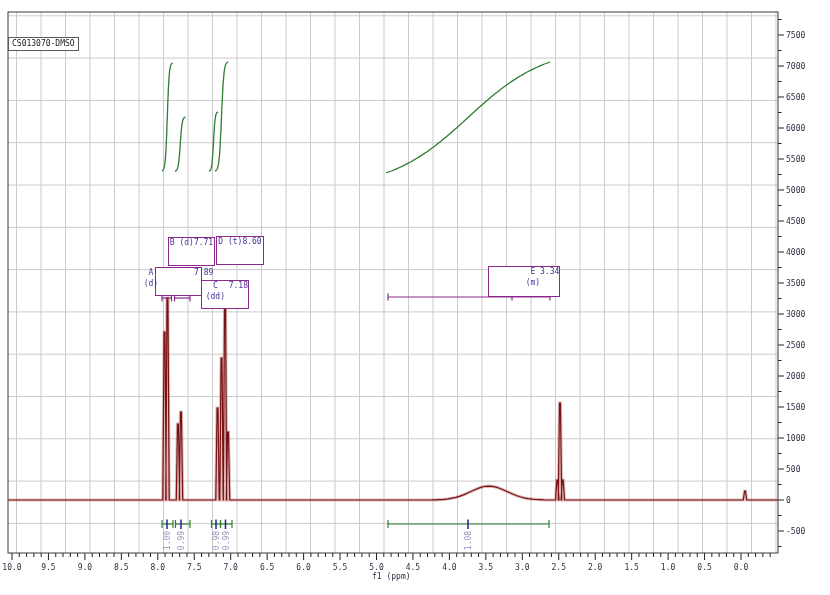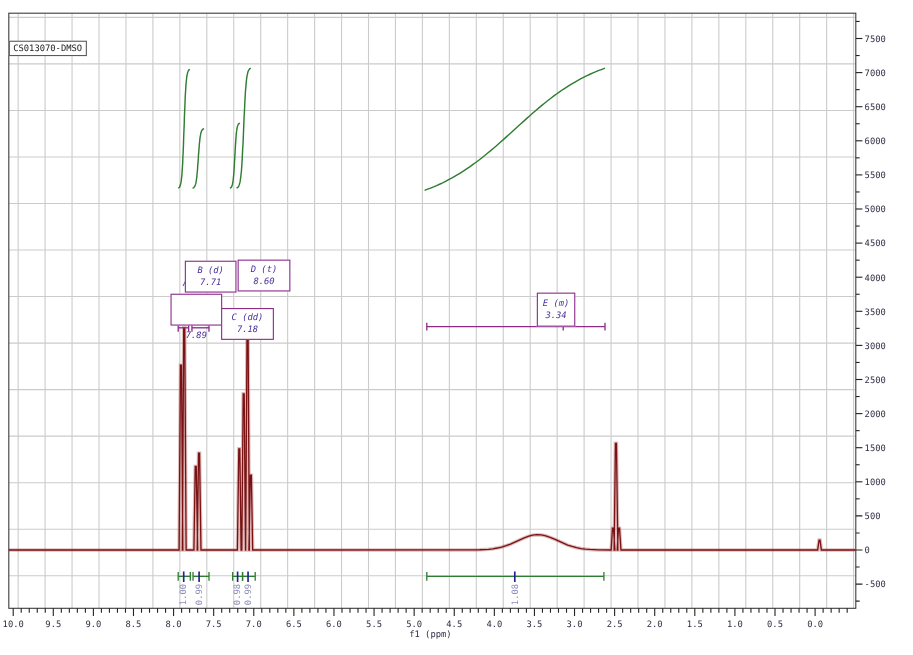--- a/index.html
+++ b/index.html
@@ -4,21 +4,21 @@
 <style>
   html,body{margin:0;padding:0;background:#fff;}
   #app{position:relative;width:830px;height:595px;background:#ffffff;overflow:hidden;
        font-family:"DejaVu Sans Mono","Liberation Mono",monospace;}
   svg{position:absolute;left:0;top:0;}
   .title-box{position:absolute;left:8px;top:9px;height:12px;line-height:12px;
        border:1px solid #5a5a5a;background:#fff;color:#1a1a1a;font-size:8px;
        padding:0 3px;white-space:nowrap;z-index:5;margin-top:28px;}
   .mult-box{position:absolute;border:1px solid #8b2a8b;background:#fff;
        color:#4b2f9c;font-size:8px;line-height:1.35;text-align:center;
-       display:flex;flex-direction:column;justify-content:center;z-index:4;font-style:italic;}
+       display:flex;flex-direction:row;justify-content:center;z-index:4;}
   .int-label{position:absolute;width:24px;height:9px;font-size:8px;color:#8e8eb8;
        transform:rotate(-90deg);transform-origin:center;text-align:center;
        white-space:nowrap;z-index:3;}
   .x-axis-title{position:absolute;font-size:8px;color:#2e2e44;z-index:2;text-align:right;}
 </style>
 </head>
 <body>
 
 <div id="app">
   <svg id="svg" width="830" height="595">
@@ -322,21 +322,21 @@
     <span>7.71</span>
   </div>
   <div class="mult-box" id="box2" style="left: 201px; top: 280px; width: 46px; height: 27px;">
     <span>C (dd)</span>
     <span>7.18</span>
   </div>
   <div class="mult-box" id="box3" style="left: 216px; top: 236px; width: 46px; height: 27px;">
     <span>D (t)</span>
     <span>8.60</span>
   </div>
-  <div class="mult-box" id="box4" style="left: 488px; top: 266px; width: 33px; height: 29px;">
+  <div class="mult-box" id="box4" style="left: 488px; top: 266px; width: 33px; height: 29px; padding-left: 37px;">
     <span>E (m)</span>
     <span>3.34</span>
   </div>
 
   <div class="int-label" id="int0" style="left: 155px; top: 536px;">1.00</div>
   <div class="int-label" id="int1" style="left: 169px; top: 536px;">0.99</div>
   <div class="int-label" id="int2" style="left: 204px; top: 536px;">0.98</div>
   <div class="int-label" id="int3" style="left: 213.5px; top: 536px;">0.99</div>
   <div class="int-label" id="int4" style="left: 456px; top: 536px;">1.08</div>
 

